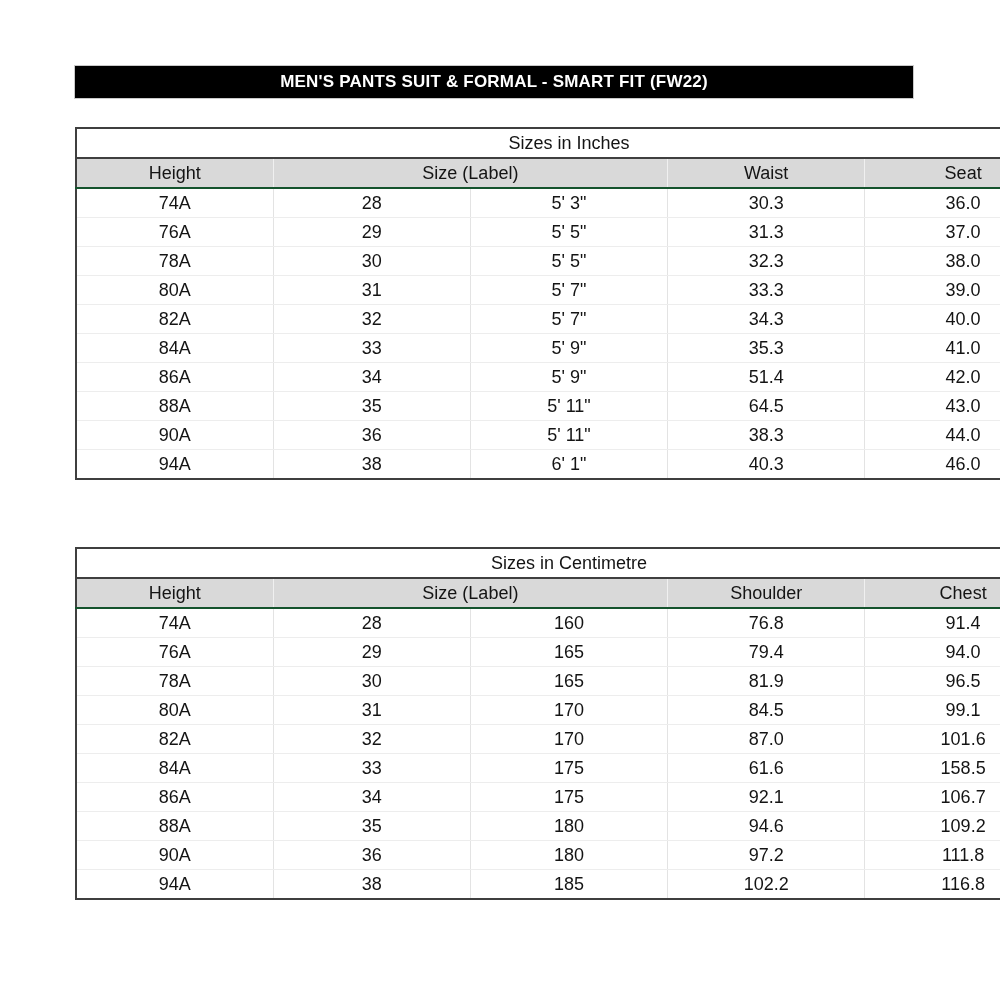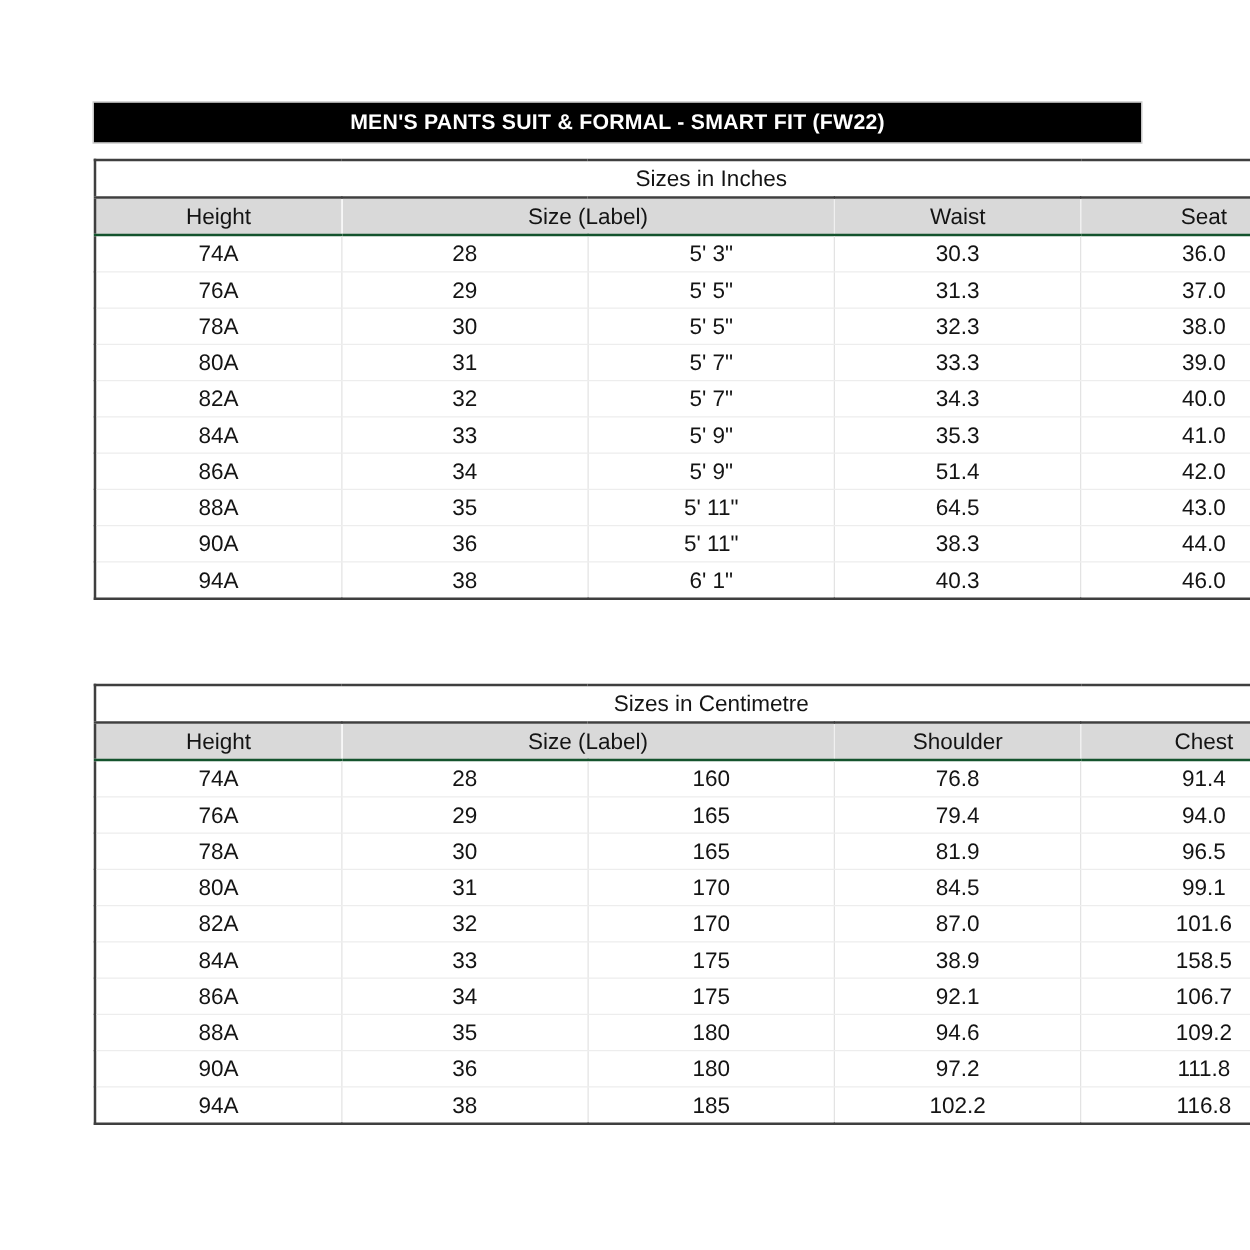--- a/index.html
+++ b/index.html
@@ -22,21 +22,20 @@
     height: 32px;
     background: #000000;
     color: #ffffff;
     display: flex;
     align-items: center;
     justify-content: center;
     font-weight: bold;
     font-size: 17px;
     letter-spacing: 0.2px;
     outline: 1px solid #c9c9c9;
-    margin-top: 16px;
   }
   table.size-table {
     position: absolute;
     left: 75px;
     width: 988px;
     border-collapse: collapse;
     table-layout: fixed;
     font-size: 18px;
     border: 2px solid #3f3f3f;
   }
@@ -222,21 +221,21 @@
         <td>82A</td>
         <td>32</td>
         <td>170</td>
         <td>87.0</td>
         <td>101.6</td>
       </tr>
       <tr>
         <td>84A</td>
         <td>33</td>
         <td>175</td>
-        <td>38.9</td>
+        <td>61.6</td>
         <td>158.5</td>
       </tr>
       <tr>
         <td>86A</td>
         <td>34</td>
         <td>175</td>
         <td>92.1</td>
         <td>106.7</td>
       </tr>
       <tr>

